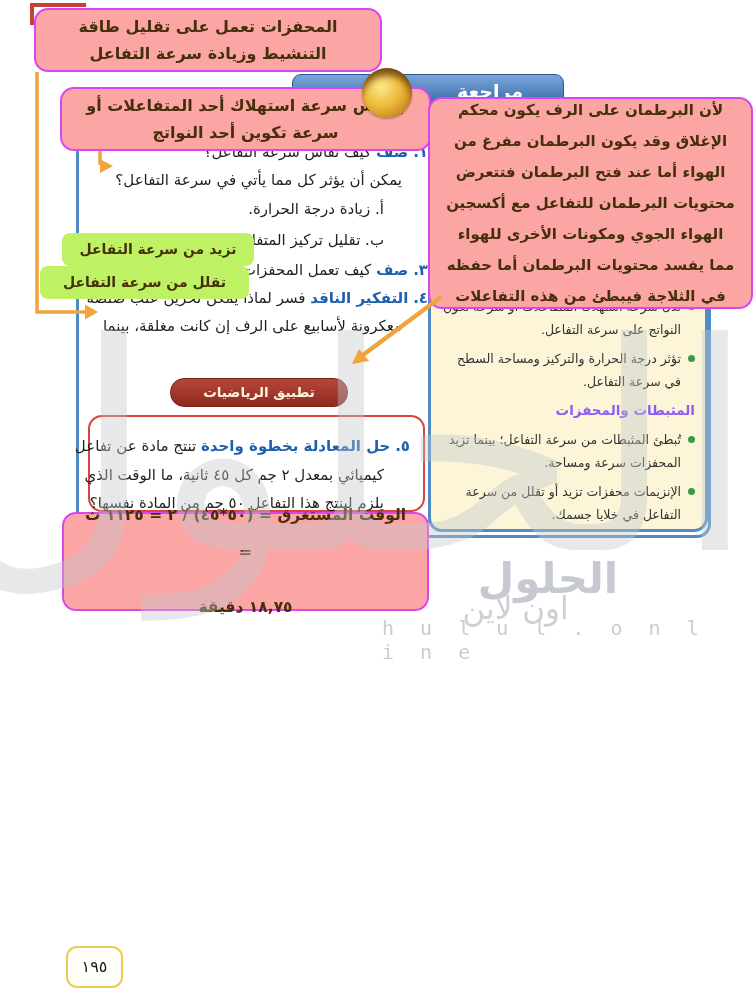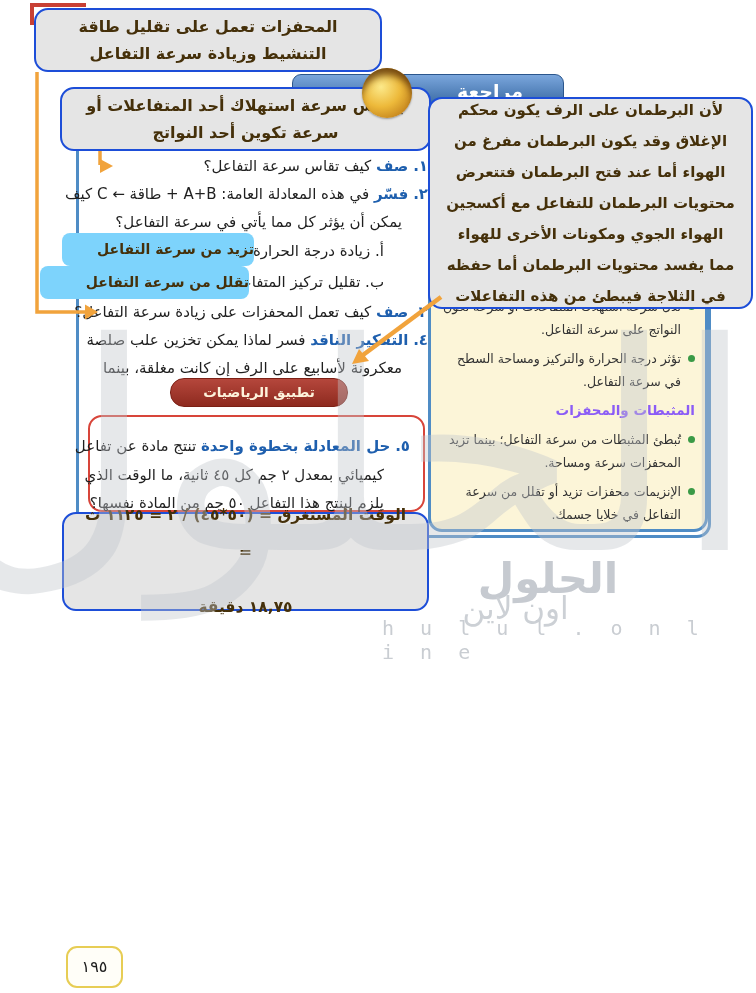--- a/index.html
+++ b/index.html
@@ -25,37 +25,37 @@
   
   .hdr{position:absolute;left:292px;top:74px;width:272px;height:34px;border-radius:9px;
        background:linear-gradient(#7aa6dc,#34659f);border:1px solid #2b568c;z-index:10;
        color:#ffffff;font-weight:bold;font-size:19px;line-height:32px;text-align:right;
        padding-right:40px;box-sizing:border-box;direction:rtl;}
   .sphere{position:absolute;left:362px;top:68px;width:50px;height:50px;border-radius:50%;z-index:32;
           background:radial-gradient(circle at 38% 38%, #fce98a 0%, #edb93a 45%, #c98a20 75%, #8a5a12 100%);
           box-shadow:inset 0 9px 7px -2px rgba(80,40,5,.75), 0 1px 2px rgba(0,0,0,.35);}
 
   
-  .questions{position:absolute;left:86px;top:152px;width:342px;direction:rtl;text-align:right;
+  .questions{position:absolute;left:86px;top:138px;width:342px;direction:rtl;text-align:right;
              color:#1f1f1f;font-size:15px;z-index:20;}
   .ql{line-height:28px;white-space:nowrap;}
   .ql.cont{padding-right:26px;}
   .sub{line-height:31px;height:31px;white-space:nowrap;padding-right:44px;}
   .qnum,.kw{color:#1e5fae;font-weight:bold;}
 
   
-  .co{position:absolute;background:#e5e5e5;border:2px solid #1d4ed8;border-radius:14px;
+  .co{position:absolute;background:#fca5a5;border:2px solid #d946ef;border-radius:14px;
       display:flex;flex-direction:column;justify-content:center;text-align:center;
       font-weight:bold;color:#45300a;font-size:16px;line-height:27px;direction:rtl;
       padding:7px 12px;box-sizing:border-box;}
   .co1{left:34px;top:8px;width:348px;height:64px;z-index:30;}
   .co2{left:60px;top:87px;width:371px;height:64px;z-index:28;}
   .co3{left:428px;top:97px;width:325px;height:212px;z-index:40;font-size:15px;line-height:31px;padding:6px 14px;justify-content:center;}
   .coB{left:62px;top:512px;width:367px;height:99px;z-index:30;font-size:15.5px;line-height:37px;gap:18px;}
-  .mini{position:absolute;background:#7dd3fc;border-radius:8px;direction:rtl;
+  .mini{position:absolute;background:#bef264;border-radius:8px;text-align:center;direction:rtl;
         font-weight:bold;color:#45300a;font-size:14px;line-height:33px;height:33px;z-index:26;}
   .mini1{left:62px;top:233px;width:192px;}
   .mini2{left:40px;top:266px;width:209px;}
 
   
   .mathbox{position:absolute;left:88px;top:415px;width:337px;height:97px;border:2.5px solid #d8453a;
            border-radius:14px;z-index:18;box-sizing:border-box;background:transparent;}
   .mathbox-inner{padding:15px 13px 0;direction:rtl;text-align:right;color:#1f1f1f;font-size:15px;}
   .mathbox-inner .ql{line-height:28.5px;}
   .badge{position:absolute;left:170px;top:378px;width:176px;height:27px;border-radius:14px;z-index:19;
@@ -120,25 +120,20 @@
     <span>مراجعة</span>
   </div>
   <div class="sphere"></div>
 
   <div class="questions">
     <div class="ql">
       <span class="qnum">١.</span>
       <span class="kw">صف</span>
       <span>كيف تقاس سرعة التفاعل؟</span>
     </div>
-    <div class="ql">
-      <span class="qnum">٢.</span>
-      <span class="kw">فسّر</span>
-      <span>في هذه المعادلة العامة: A+B + طاقة ← C كيف</span>
-    </div>
     <div class="ql cont">يمكن أن يؤثر كل مما يأتي في سرعة التفاعل؟</div>
     <div class="sub">
       <span>أ.</span>
       <span>زيادة درجة الحرارة.</span>
     </div>
     <div class="sub">
       <span>ب.</span>
       <span>تقليل تركيز المتفاعلات.</span>
     </div>
     <div class="ql">

